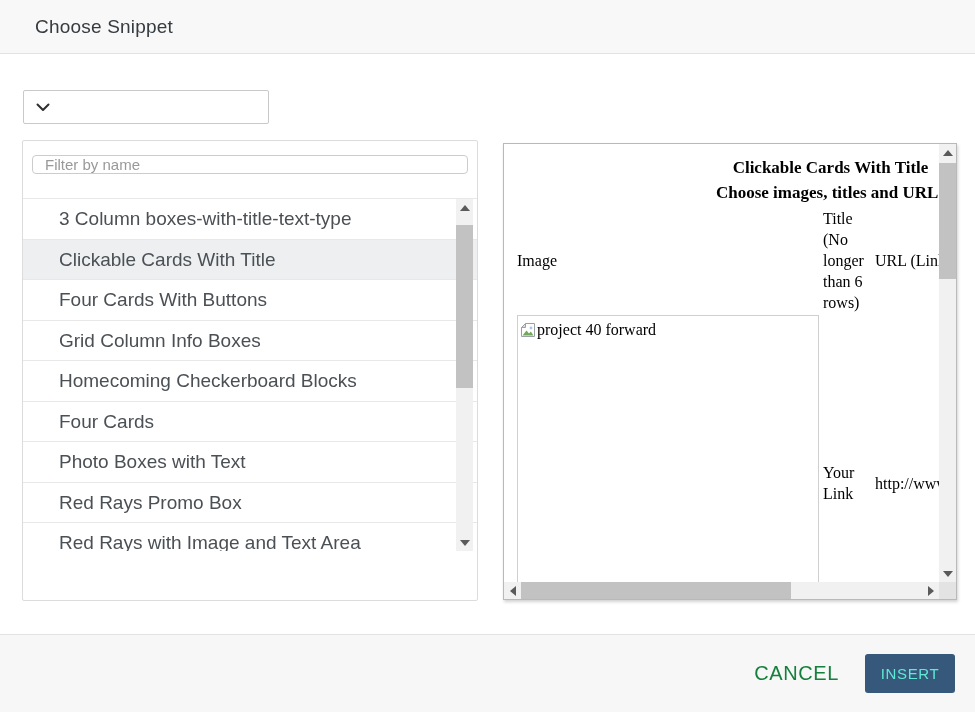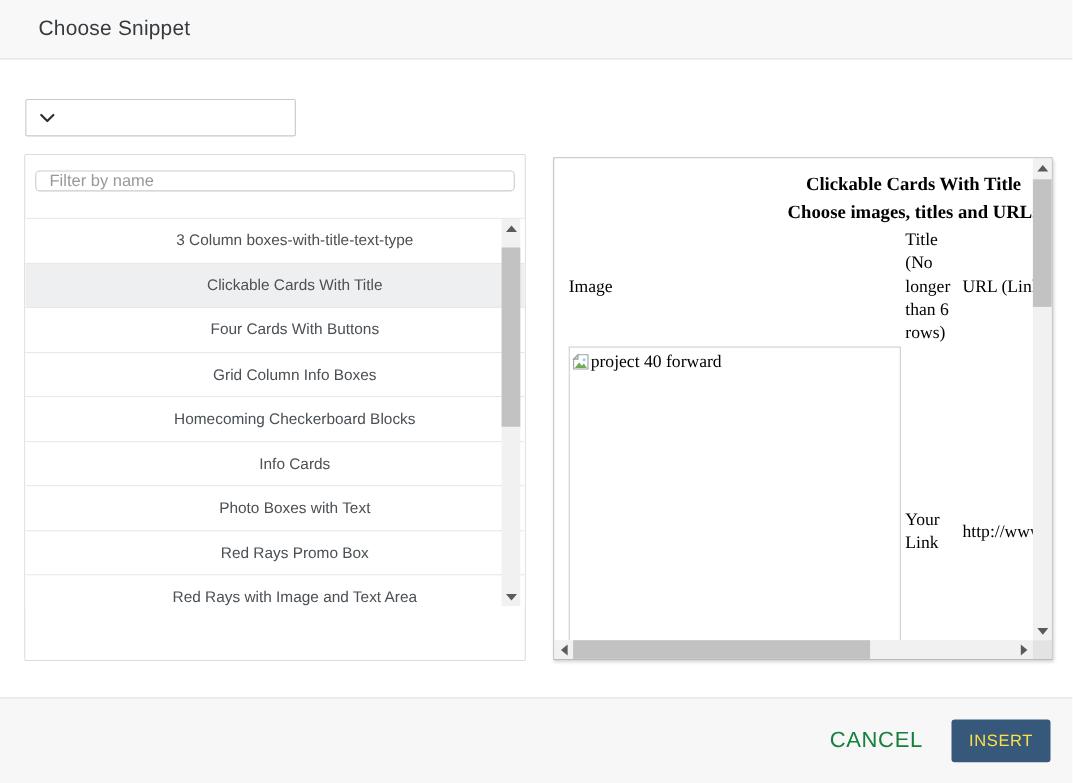--- a/index.html
+++ b/index.html
@@ -40,22 +40,22 @@
     font-family: "Liberation Sans", sans-serif; font-size: 15px; color: #333;
     outline: none;
   }
   .filter-input::placeholder { color: #999; }
   .list-viewport {
     position: absolute; left: 0; right: 0; top: 57px; height: 353px;
     border-top: 1px solid #e8e8e8; overflow: hidden; background: #fff;
   }
   .snippet-row {
     height: 40.5px; line-height: 39.5px; padding-left: 36px;
-    font-size: 14px; color: #4b5055; border-bottom: 1px solid #e8e8e8;
-    cursor: pointer; white-space: nowrap; overflow: hidden; text-align: center;
+    font-size: 19px; color: #4b5055; border-bottom: 1px solid #e8e8e8;
+    cursor: pointer; white-space: nowrap; overflow: hidden;
   }
   .snippet-row.selected { background: #edeff1; }
 
   
   .sb { position: absolute; background: #f1f1f1; }
   .sb-v { width: 17px; }
   .sb-h { height: 17px; }
   .sb-arrow {
     position: absolute; width: 17px; height: 17px;
     display: flex; align-items: center; justify-content: center; cursor: pointer;
@@ -116,21 +116,21 @@
     background: #f7f7f7; border-top: 1px solid #e3e3e3;
     display: flex; align-items: center; justify-content: flex-end;
     padding-right: 20px; gap: 24px;
   }
   .btn-cancel {
     background: transparent; border: none; font-family: "Liberation Sans", sans-serif;
     font-size: 20px; color: #15803d; letter-spacing: .6px; cursor: pointer; padding: 8px 2px;
   }
   .btn-insert {
     width: 90px; height: 39px; background: #35587b; border: none; border-radius: 3px;
-    font-family: "Liberation Sans", sans-serif; font-size: 15px; color: #fde047;
+    font-family: "Liberation Sans", sans-serif; font-size: 15px; color: #5eead4;
     letter-spacing: .6px; cursor: pointer;
   }
 </style>
 </head>
 <body>
 
 <div class="modal">
 
   <div class="dlg-header">
     <div class="dlg-title">Choose Snippet</div>
@@ -143,21 +143,21 @@
   </div>
 
   <div class="left-panel">
     <input class="filter-input" type="text" placeholder="Filter by name" style="">
     <div class="list-viewport">
       <div class="snippet-row">3 Column boxes-with-title-text-type</div>
       <div class="snippet-row selected">Clickable Cards With Title</div>
       <div class="snippet-row">Four Cards With Buttons</div>
       <div class="snippet-row">Grid Column Info Boxes</div>
       <div class="snippet-row">Homecoming Checkerboard Blocks</div>
-      <div class="snippet-row">Info Cards</div>
+      <div class="snippet-row">Four Cards</div>
       <div class="snippet-row">Photo Boxes with Text</div>
       <div class="snippet-row">Red Rays Promo Box</div>
       <div class="snippet-row">Red Rays with Image and Text Area</div>
     </div>
     <div class="sb sb-v list-scrollbar">
       <div class="sb-arrow up">
           <div class="tri-up"></div>
         </div>
       <div class="sb-thumb"></div>
       <div class="sb-arrow down">

